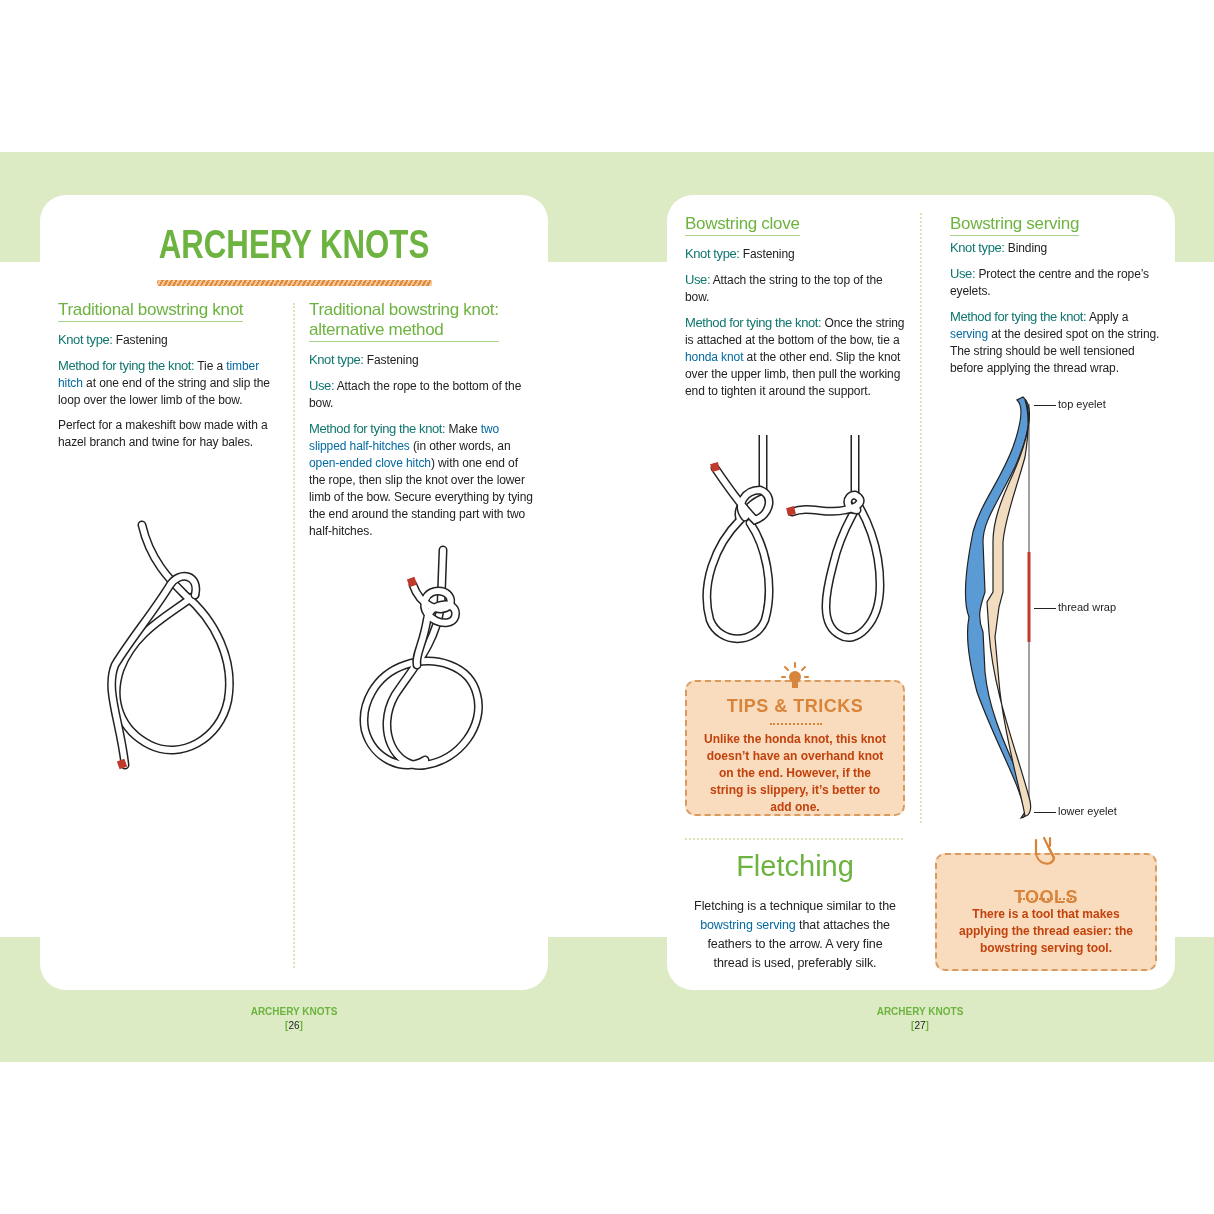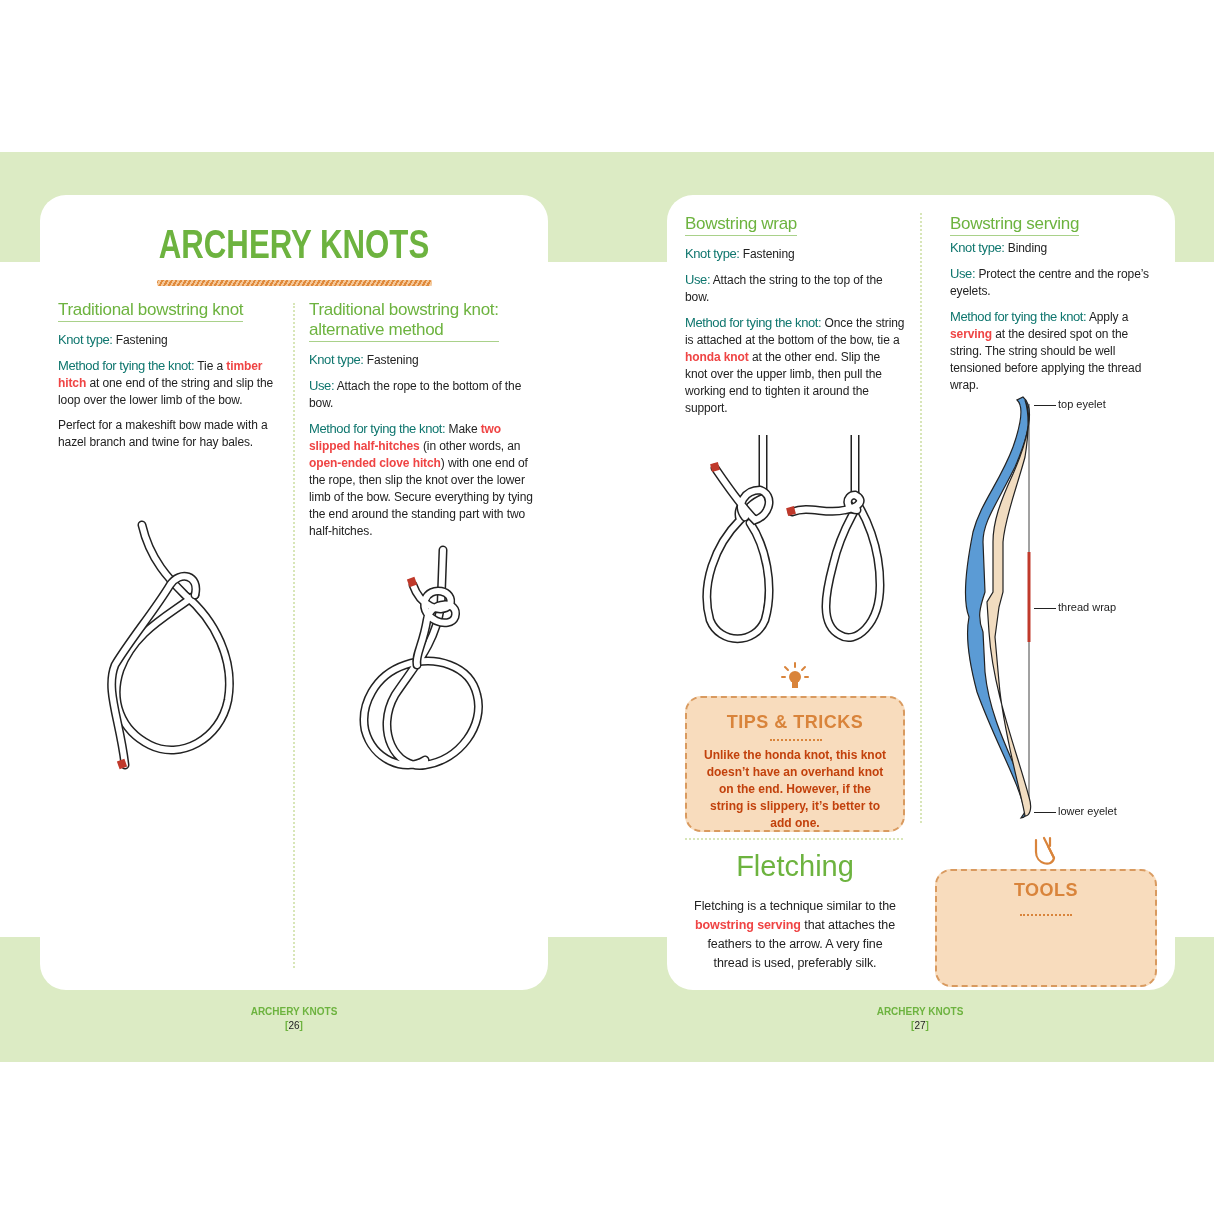--- a/index.html
+++ b/index.html
@@ -15,24 +15,24 @@
   .main-title { position:absolute; left:40px; width:508px; top:222px; text-align:center;
     font-family:"Liberation Sans Narrow","Liberation Sans", sans-serif; font-weight:bold; font-size:40px;
     color:#6db33f; letter-spacing:0px; transform:scaleX(0.78); }
   .rope { position:absolute; left:157px; top:280px; width:275px; height:6px;
     background: repeating-linear-gradient(120deg,#e08a3c 0 2px,#f4c89a 2px 4px); border-radius:2px;}
   .sec-title { font-size:17px; color:#6db33f; line-height:20px; border-bottom:1.5px solid #a9d18a;
     display:inline-block; padding-bottom:1px; letter-spacing:-0.3px; }
   .body-txt { font-size:12px; line-height:17px; color:#222; letter-spacing:-0.1px; }
   .lbl { color:#0f766e; font-size:13px; letter-spacing:-0.4px; }
   .para { margin:0 0 8px 0; }
-  b { font-weight:bold; color:#ef4444;text-align:center; }
+  b { font-weight:normal; color:#0369a1;text-align:center; }
   .vdiv { position:absolute; width:0; border-left:2px dotted #d8e6b8; }
   .hdiv { position:absolute; height:0; border-top:2px dotted #d8e6b8; }
-  .tipbox { position:absolute; background:#f8dcbd; border:2px dashed #d99a5f; border-radius:16px;margin-top:16px; }
+  .tipbox { position:absolute; background:#f8dcbd; border:2px dashed #d99a5f; border-radius:10px; }
   .tip-title { position:absolute; width:100%; text-align:center; color:#d9843b; font-weight:bold;
     font-size:18px; letter-spacing:0.5px; }
   .tip-dots { position:absolute; border-top:2px dotted #d9843b; }
   .tip-text { position:absolute; width:100%; text-align:center; font-size:12px; line-height:17px; color:#c2410c;font-weight:bold; }
   .footer { position:absolute; text-align:center; font-size:10px; font-weight:bold; color:#6db33f; line-height:14px; }
   .footer .pg { color:#222; font-weight:normal; }
   .footer .br { color:#6db33f; }
   .callout { position:absolute; font-size:11px; color:#222; }
 </style>
 </head>
@@ -87,21 +87,21 @@
 <div class="footer" style="left:234px; width:120px; top:1005px;">
   <div>ARCHERY KNOTS</div>
   <div><span class="br">[</span><span class="pg">26</span><span class="br">]</span></div>
 </div>
 
 <div class="card" id="card-right"></div>
 <div class="vdiv" style="left:920px; top:213px; height:610px;"></div>
 <div class="hdiv" style="left:685px; top:838px; width:218px;"></div>
 
 <div class="abs" style="left:685px; top:214px; width:220px;">
-  <div class="sec-title">Bowstring wrap</div>
+  <div class="sec-title">Bowstring clove</div>
   <div class="body-txt" style="margin-top:9px;">
     <p class="para"><span class="lbl">Knot type:</span> <span>Fastening</span></p>
     <p class="para"><span class="lbl">Use:</span> <span>Attach the string to the top of the bow.</span></p>
     <p class="para"><span class="lbl">Method for tying the knot:</span> <span>Once the string is attached at the bottom of the bow, tie a </span><b>honda knot</b><span> at the other end. Slip the knot over the upper limb, then pull the working end to tighten it around the support.</span></p>
   </div>
 </div>
 
 <div class="abs" style="left:950px; top:214px; width:210px;">
   <div class="sec-title">Bowstring serving</div>
   <div class="body-txt" style="margin-top:3px;">
@@ -154,22 +154,23 @@
   <line x1="74" y1="12" x2="74" y2="418" stroke="#444" stroke-width="1"></line>
   <line x1="74" y1="160" x2="74" y2="250" stroke="#c0392b" stroke-width="3"></line>
   <path d="M68 5 C80 15 75 40 60 75 C40 115 28 130 28 150 L30 200 C25 215 22 225 28 240 L30 280 C35 330 60 370 72 405 C76 418 72 425 66 426 L70 420 C64 390 40 350 22 300 C14 270 10 245 14 225 C8 210 10 180 18 140 C26 110 45 90 58 55 C65 35 70 15 62 8 Z" fill="#5b9bd5" stroke="#222" stroke-width="1.2"></path>
   <path d="M70 8 C78 25 72 50 58 82 C45 110 38 130 38 150 L38 200 L32 210 L34 240 C38 300 62 360 74 405 C78 418 74 424 70 424 C66 400 48 340 44 290 L40 245 L44 215 L48 200 L48 150 C50 125 62 95 70 65 C74 40 74 20 70 8 Z" fill="#f1dcc0" stroke="#222" stroke-width="1.2"></path>
 </svg>
 <div class="callout" style="left:1034px; top:398px;"><span style="display:inline-block;width:22px;border-top:1px solid #222;vertical-align:middle;margin-right:2px;"></span><span>top eyelet</span></div>
 <div class="callout" style="left:1034px; top:601px;"><span style="display:inline-block;width:22px;border-top:1px solid #222;vertical-align:middle;margin-right:2px;"></span><span>thread wrap</span></div>
 <div class="callout" style="left:1034px; top:805px;"><span style="display:inline-block;width:22px;border-top:1px solid #222;vertical-align:middle;margin-right:2px;"></span><span>lower eyelet</span></div>
 
 <div class="tipbox" style="left:935px; top:853px; width:218px; height:114px;">
-  <div class="tip-title" style="top:9px;">TOOLS</div>
+  <div class="tip-title" style="top:32px;">TOOLS</div>
   <div class="tip-dots" style="left:83px; top:43px; width:52px;"></div>
+  <div class="tip-text" style="top:51px; padding:0 16px; box-sizing:border-box;">There is a tool that makes applying the thread easier: the bowstring serving tool.</div>
 </div>
 <svg class="abs" style="left:1030px; top:836px;" width="30" height="34" viewBox="0 0 30 34">
   <g fill="none" stroke="#d9843b" stroke-width="2.2" stroke-linecap="round">
     <path d="M6 4 L6 16 C6 28 22 32 24 22 L18 10"></path>
     <path d="M14 2 L24 22"></path>
     <path d="M20 2 L20 10"></path>
   </g>
 </svg>
 
 <div class="footer" style="left:860px; width:120px; top:1005px;">

